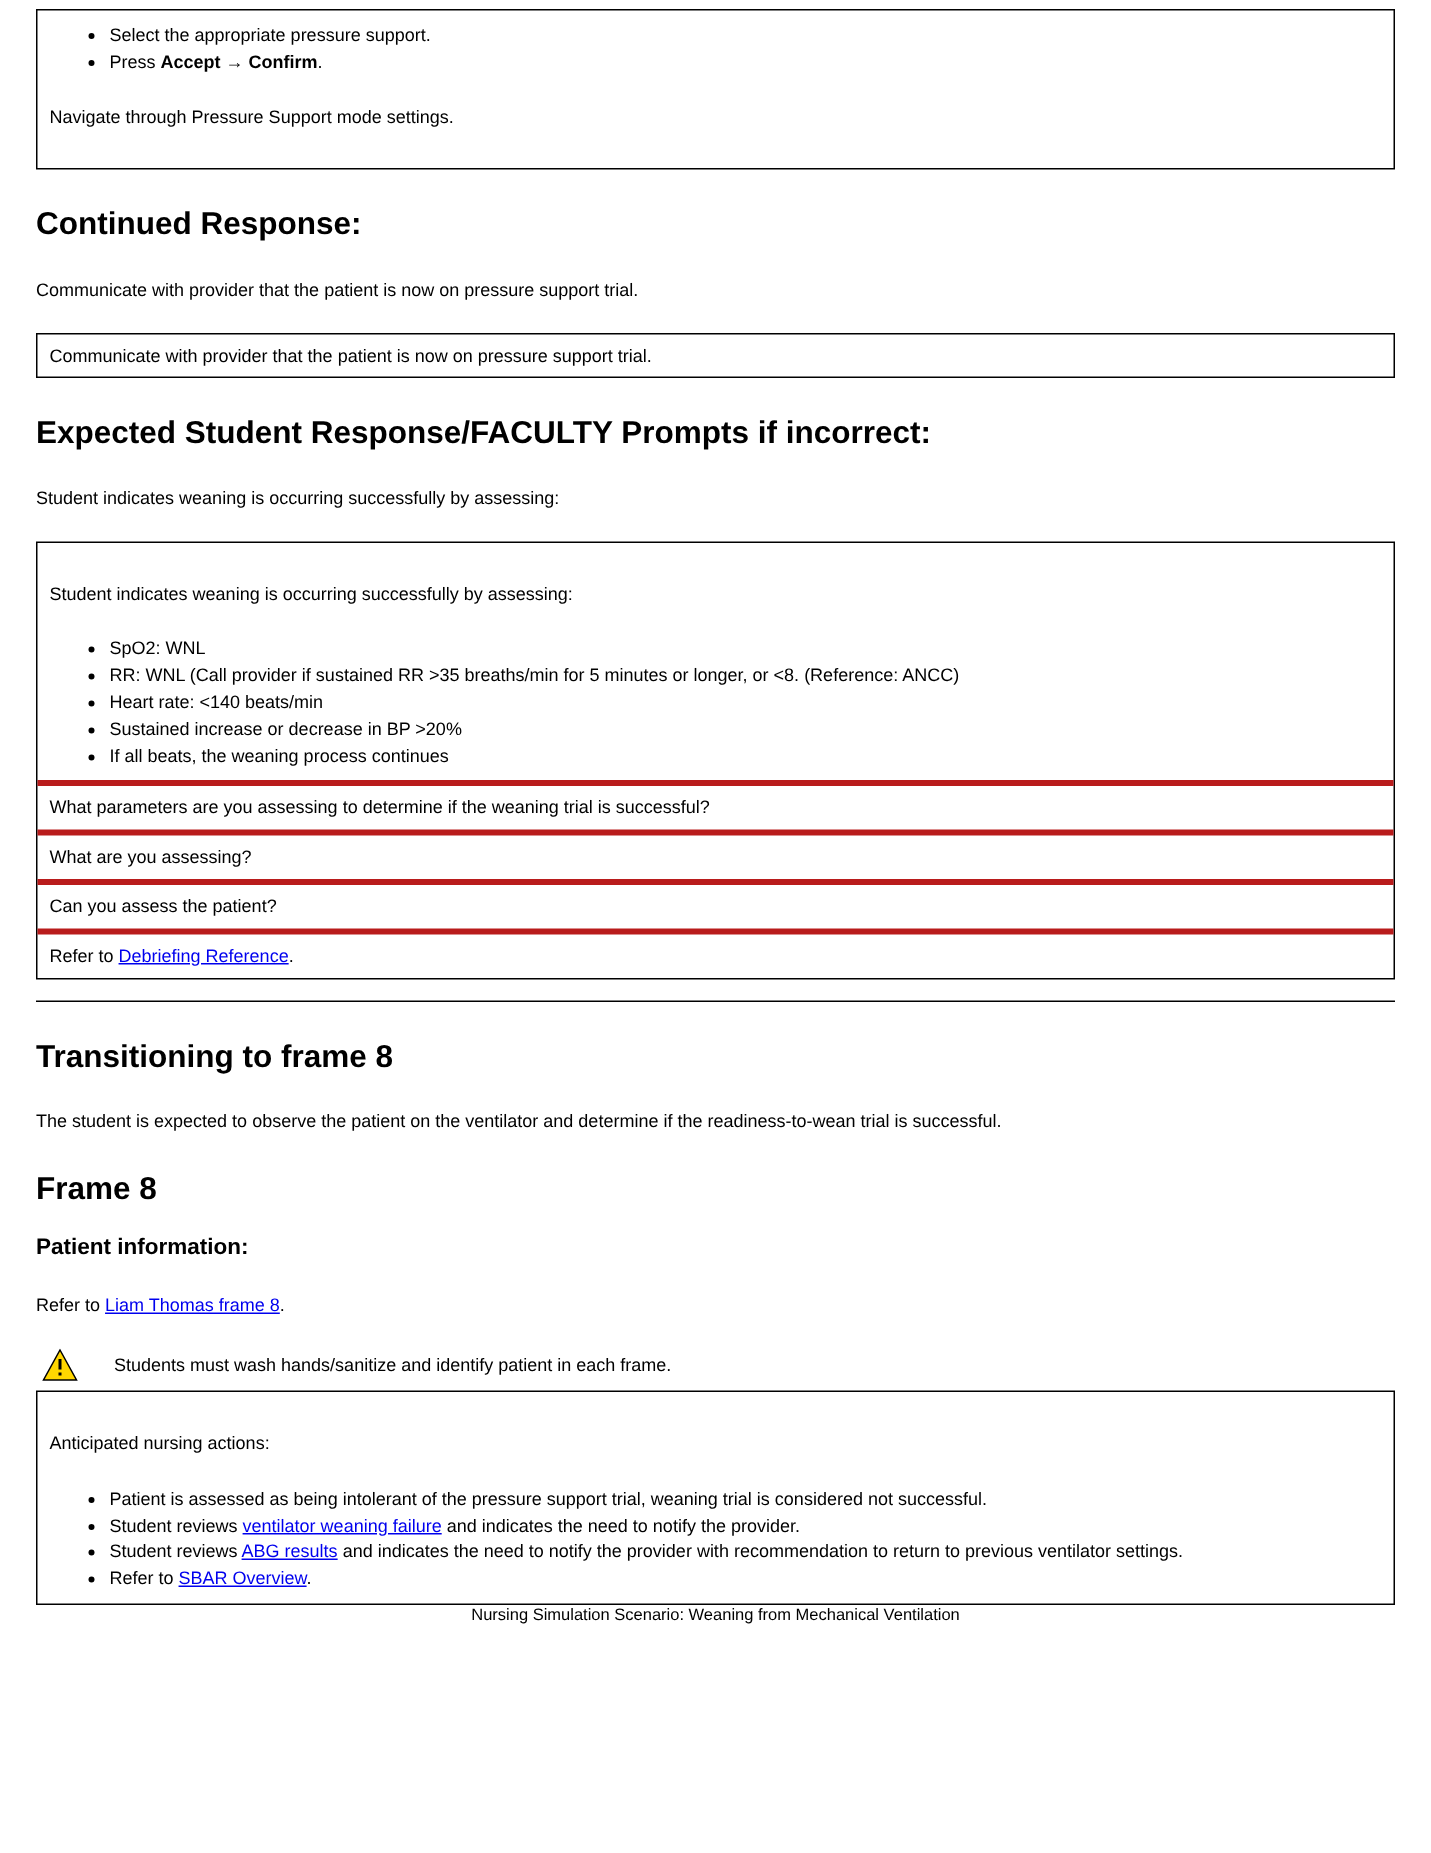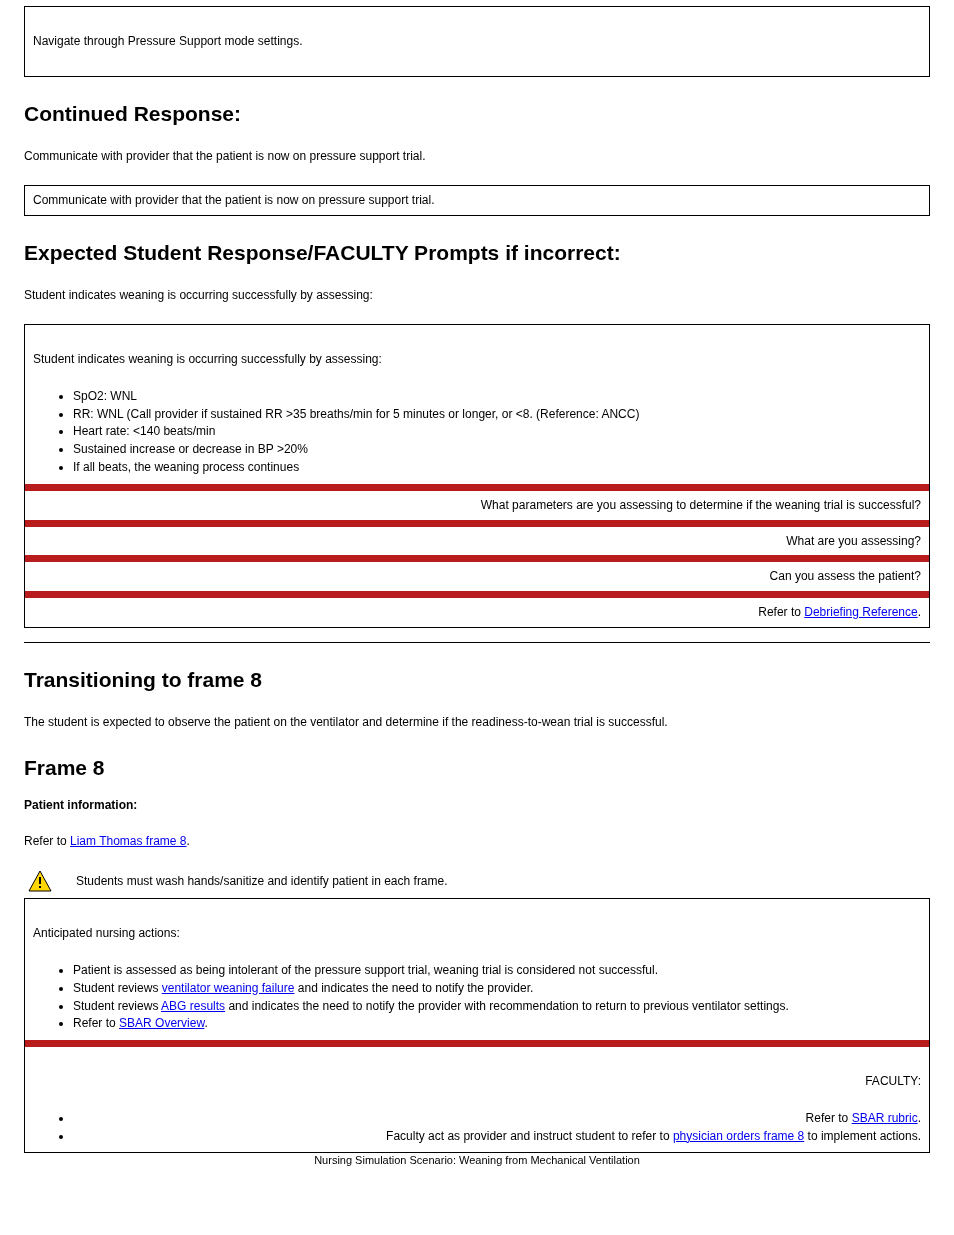--- a/index.html
+++ b/index.html
@@ -17,33 +17,33 @@
     font-size: 12px;
     line-height: 1.4;
   }
   h2.section {
     font-weight: bold;
     font-size: 21px;
     margin: 22px 0 4px 0;
   }
   h3.sub {
     font-weight: bold;
-    font-size: 12px;
+    font-size: 15px;
     margin: 14px 0 2px 0;
   }
   .para { margin: 20px 0; }
   .framed {
     border: 1px solid #000;
     box-sizing: border-box;
     margin-top: 6px;
   }
   .framed-inner {
     padding: 6px 8px;
   }
-  .row-sep { border-top: 7px solid #b91c1c; text-align: right; }
+  .row-sep { border-top: 4px solid #b91c1c; }
   ul.bullets {
     margin: 2px 0 2px 0;
     padding-left: 40px;
   }
   ul.bullets li { margin: 1px 0; }
   a.doclink { color: #0000ee; text-decoration: underline; cursor: pointer; }
   hr.rule { border: none; border-top: 1px solid #000; margin: 14px 0 10px 0; }
   .warn-row {
     display: flex;
     align-items: center;
@@ -54,20 +54,26 @@
   .footer {
     text-align: center;
     font-size: 11px;
   }
 </style>
 </head>
 <body>
 
 <div class="framed">
   <div class="framed-inner">
+    <ul class="bullets">
+      <li>Select the appropriate pressure support.</li>
+      <li>
+        <span>Press </span><strong>Accept</strong><span> → </span><strong>Confirm</strong><span>.</span>
+      </li>
+    </ul>
     <div class="para">Navigate through Pressure Support mode settings.</div>
   </div>
 </div>
 
 <h2 class="section">Continued Response:</h2>
 <div class="para">Communicate with provider that the patient is now on pressure support trial.</div>
 
 <div class="framed">
   <div class="framed-inner">Communicate with provider that the patient is now on pressure support trial.</div>
 </div>
@@ -127,26 +133,15 @@
         <span>Student reviews </span><a class="doclink">ventilator weaning failure</a><span> and indicates the need to notify the provider.</span>
       </li>
       <li>
         <span>Student reviews </span><a class="doclink">ABG results</a><span> and indicates the need to notify the provider with recommendation to return to previous ventilator settings.</span>
       </li>
       <li>
         <span>Refer to </span><a class="doclink">SBAR Overview</a><span>.</span>
       </li>
     </ul>
   </div>
-  <div class="row-sep framed-inner">
-    <div class="para">FACULTY:</div>
-    <ul class="bullets">
-      <li>
-        <span>Refer to </span><a class="doclink">SBAR rubric</a><span>.</span>
-      </li>
-      <li>
-        <span>Faculty act as provider and instruct student to refer to </span><a class="doclink">physician orders frame 8</a><span> to implement actions.</span>
-      </li>
-    </ul>
-  </div>
 </div>
 
 <div class="footer">Nursing Simulation Scenario: Weaning from Mechanical Ventilation</div>
 
 </body></html>

